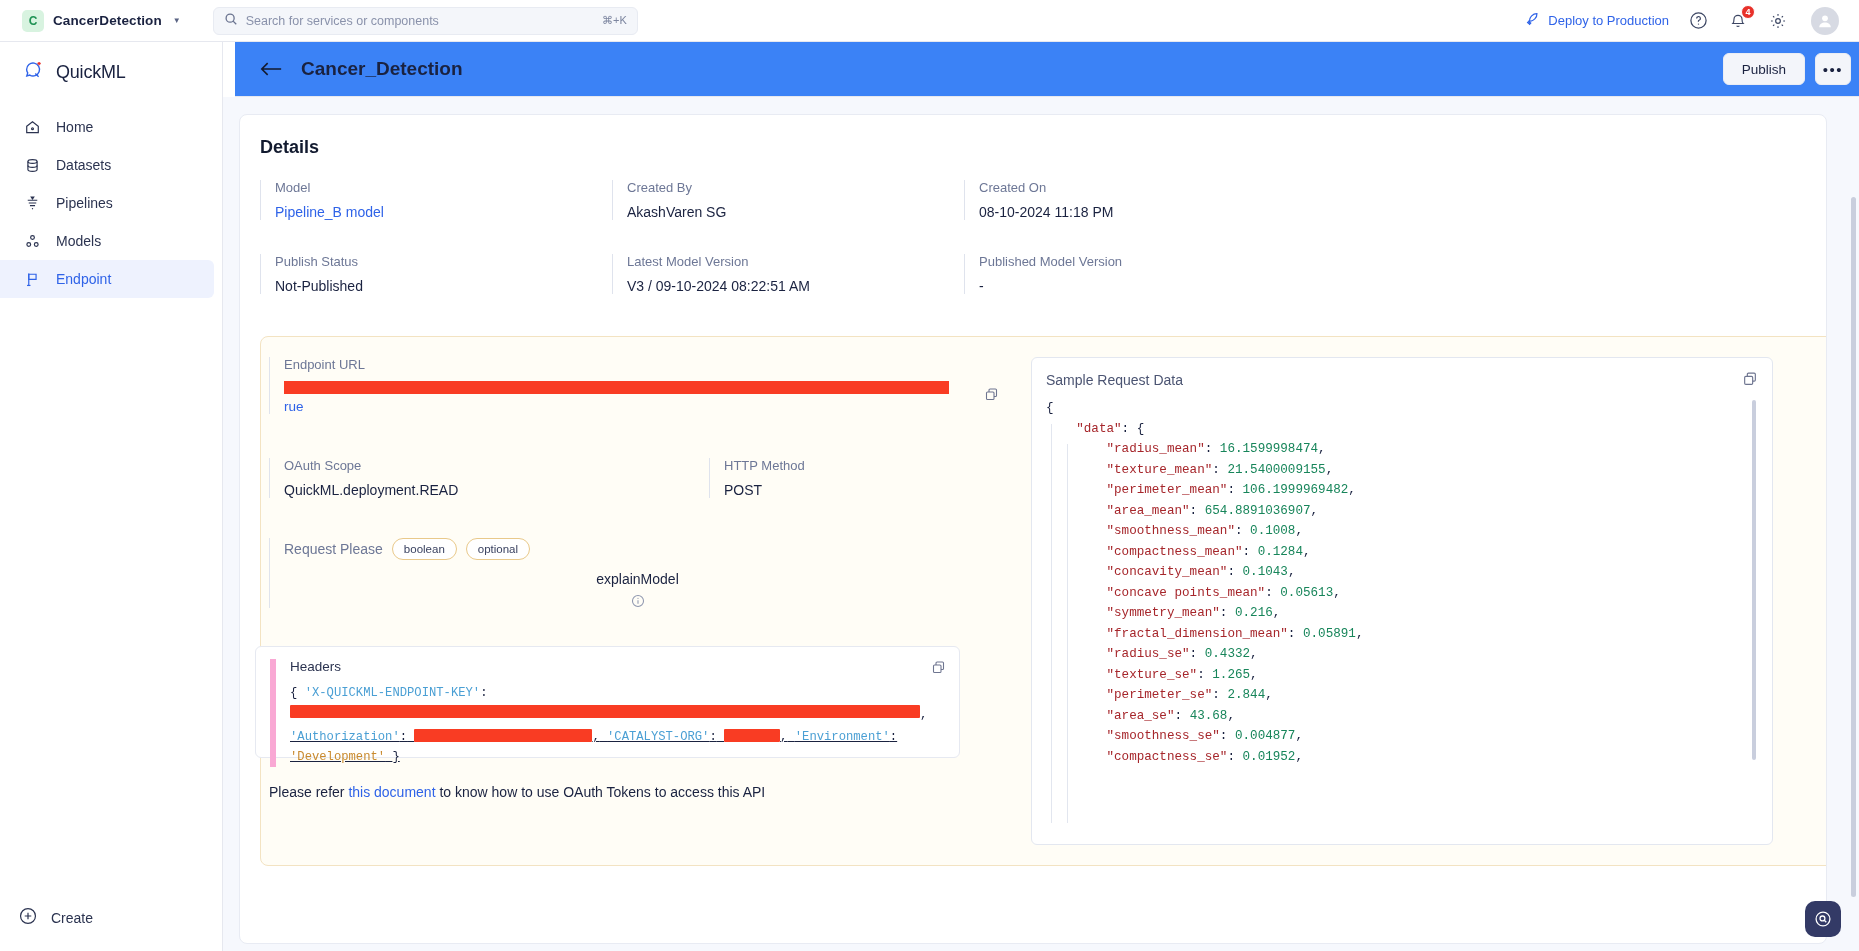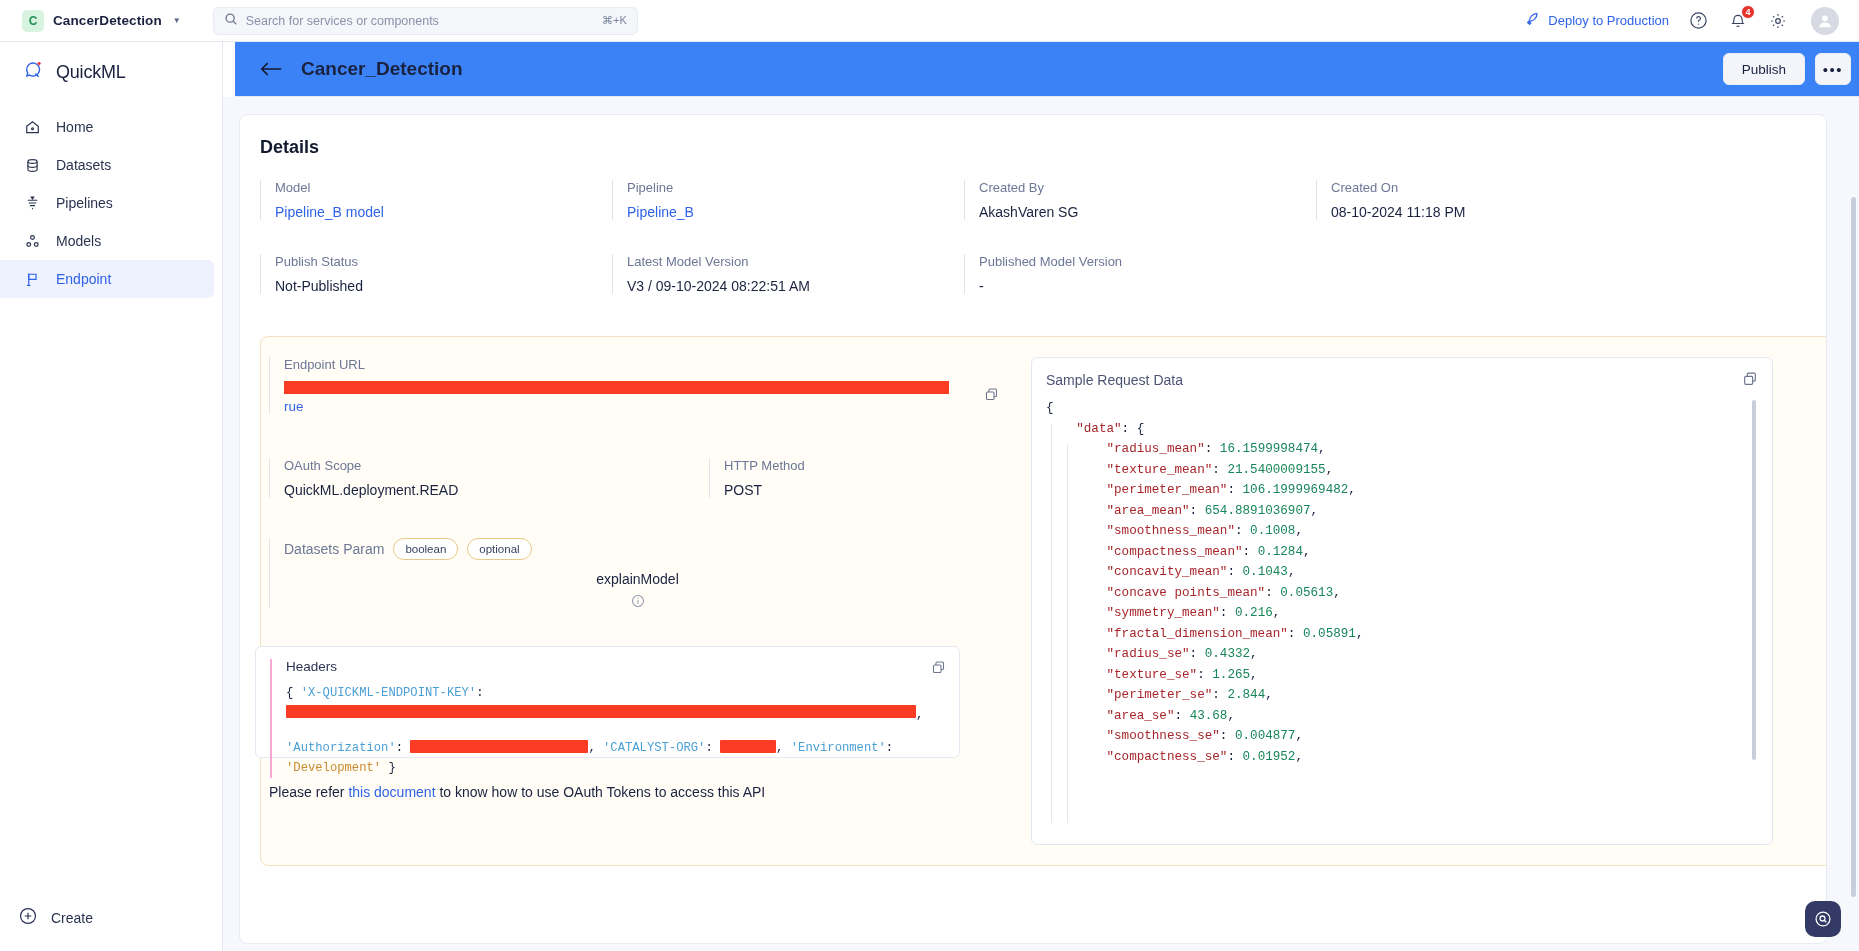--- a/index.html
+++ b/index.html
@@ -145,21 +145,21 @@
   }
   .req-param-row { display: flex; align-items: center; }
   .req-label { font-size: 14px; color: #6d7796; }
   .explain { font-size: 14px; color: #1a2240; margin-top: 11px;
              display: flex; align-items: center; gap: 7px; flex-direction: column; }
   .info-i { width: 14px; height: 14px; color: #8e96ae; display: inline-flex; }
   .headers-box {
     margin-top: 38px; margin-left: -14px; width: 705px; height: 112px; background: #fff;
     border: 1px solid #e6e9f1; border-radius: 6px; padding: 12px 14px; position: relative;
   }
-  .headers-inner { border-left: 2px solid #f9a8d4; padding-left: 14px; }
+  .headers-inner { border-left: 6px solid #f9a8d4; padding-left: 14px; }
   .headers-title { font-size: 13.5px; color: #2b3350; margin-bottom: 9px; }
   .code { font-family: "Liberation Mono", monospace; font-size: 12.2px; line-height: 20px; }
   .k-blue { color: #4a9fd4; }
   .k-orange { color: #c98a2e; }
   .k-dark { color: #1a2240; }
   .foot-note { margin-top: 26px; font-size: 14px; color: #1a2240; }
   .foot-note a { color: #2f63e8; text-decoration: none; cursor: pointer; }
   
   .srd-title { font-size: 14px; color: #4b5472; margin-bottom: 10px; }
   .srd-copy { position: absolute; top: 13px; right: 14px; }
@@ -334,24 +334,20 @@
 
 <div class="content">
   <div class="card">
     <div class="section-title">Details</div>
 
     <div class="detail-grid row1">
       <div class="detail-cell c1">
         <div class="detail-label">Model</div>
         <div class="detail-value link">Pipeline_B model</div>
       </div>
-      <div class="detail-cell c2">
-        <div class="detail-label">Pipeline</div>
-        <div class="detail-value link">Pipeline_B</div>
-      </div>
       <div class="detail-cell c3">
         <div class="detail-label">Created By</div>
         <div class="detail-value">AkashVaren SG</div>
       </div>
       <div class="detail-cell c4">
         <div class="detail-label">Created On</div>
         <div class="detail-value">08-10-2024 11:18 PM</div>
       </div>
     </div>
 
@@ -393,21 +389,21 @@
             <div class="ep-value">QuickML.deployment.READ</div>
           </div>
           <div class="ep-field" style="width:260px">
             <div class="ep-label">HTTP Method</div>
             <div class="ep-value">POST</div>
           </div>
         </div>
 
         <div class="ep-field" style="margin-top:40px">
           <div class="req-param-row">
-            <span class="req-label">Datasets Param</span>
+            <span class="req-label">Request Please</span>
             <span class="chip">boolean</span>
             <span class="chip">optional</span>
           </div>
           <div class="explain">
             <span>explainModel</span>
             <span class="info-i">
               <svg width="14" height="14" viewBox="0 0 16 16" fill="none" stroke="#8e96ae" stroke-width="1.2">
                 <circle cx="8" cy="8" r="6.3"></circle>
                   <path d="M8 7.2v4"></path>
                   <circle cx="8" cy="4.9" r=".7" fill="#8e96ae" stroke="none"></circle>
@@ -426,21 +422,21 @@
           <div class="headers-inner">
             <div class="headers-title">Headers</div>
             <div class="code">
               <div>
                 <span class="k-dark">{</span>
                 <span class="k-blue">'X-QUICKML-ENDPOINT-KEY'</span><span class="k-dark">:</span>
               </div>
               <div style="margin-top:2px;">
                 <span class="redact" style="width:630px;height:13px;">█████████████████████████████████████████████████████████████████████████</span><span class="k-dark">,</span>
               </div>
-              <div style="margin-top:13px;">
+              <div style="margin-top:2px;text-decoration:underline;">
                 <span class="k-blue">'Authorization'</span><span class="k-dark">:</span>
                 <span class="redact" style="width:178px;height:13px;vertical-align:-2px;">██████████████████████</span><span class="k-dark">,</span>
                 <span class="k-blue">'CATALYST-ORG'</span><span class="k-dark">:</span>
                 <span class="redact" style="width:56px;height:13px;vertical-align:-2px;">███████</span><span class="k-dark">,</span>
                 <span class="k-blue">'Environment'</span><span class="k-dark">:</span>
                 <span class="k-orange">'Development'</span>
                 <span class="k-dark">}</span>
               </div>
             </div>
           </div>

